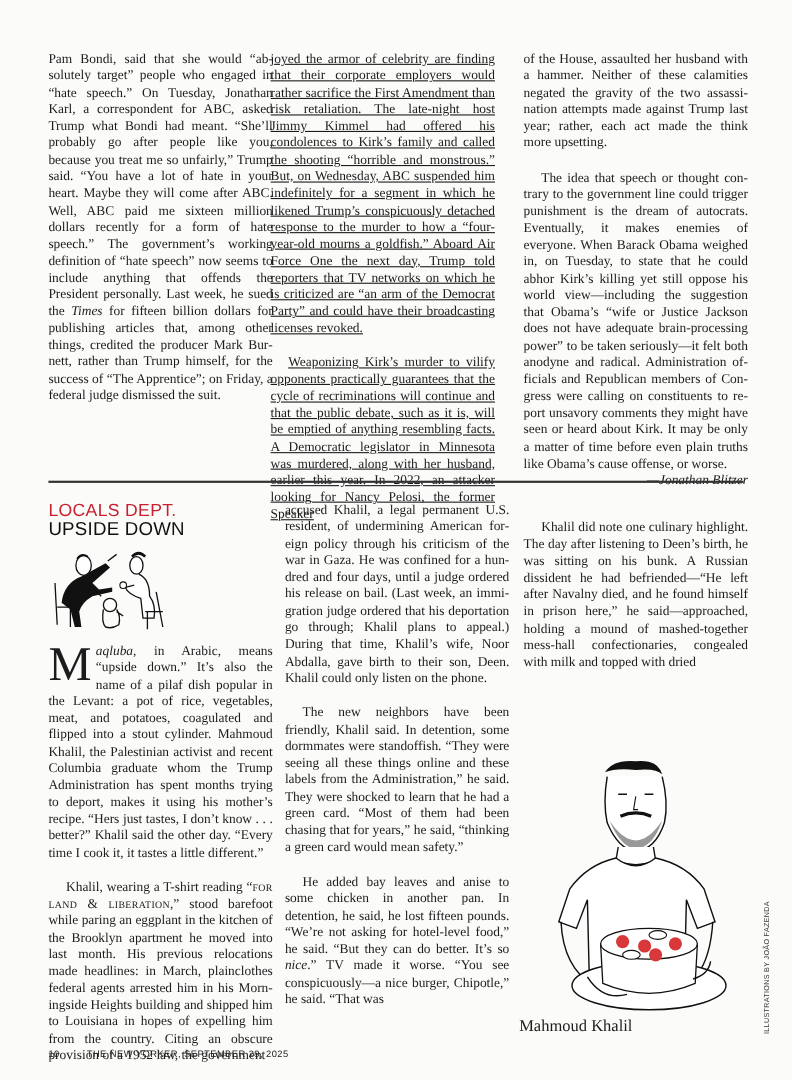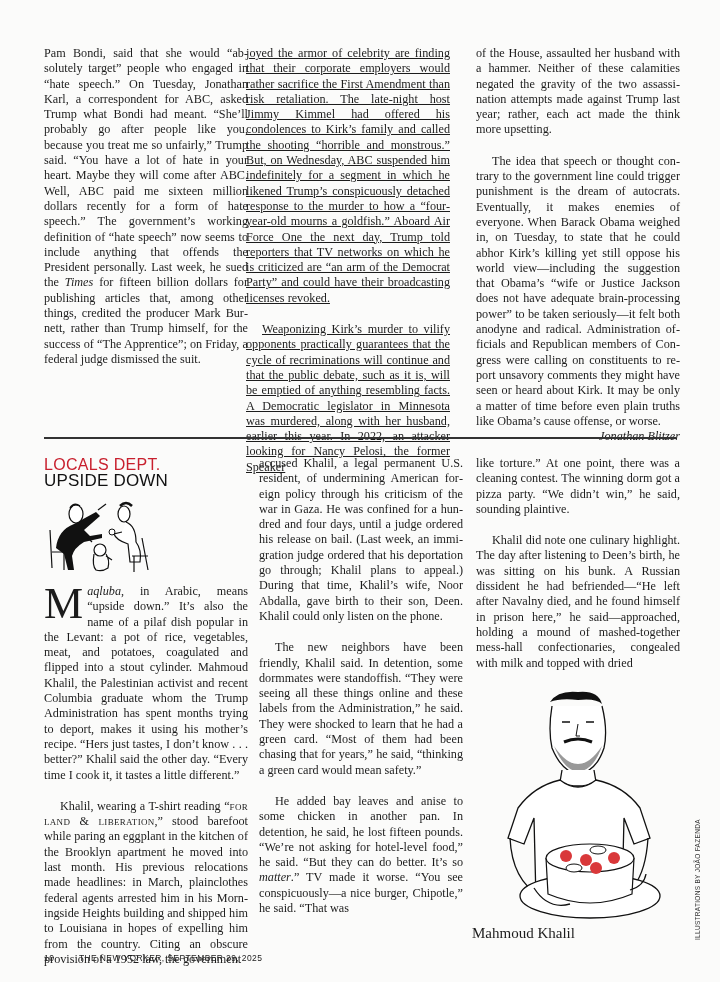--- a/index.html
+++ b/index.html
@@ -87,24 +87,23 @@
   <path d="M50 64 Q48 76 52 80 Q58 82 64 78 Q66 70 62 64 M48 52 L44 48 M62 66 L68 70" stroke="#111" stroke-width="1.2" fill="none"></path>
 </svg>
 
 <div class="col" id="l0" style="left:44px; top:584px;">
     <p><span class="dropcap">M</span><em>aqluba</em><span>, in Arabic, means “upside down.” It’s also the name of a pilaf dish popular in the Levant: a pot of rice, vegetables, meat, and potatoes, coagu­lated and flipped into a stout cylinder. Mahmoud Khalil, the Palestinian activ­ist and recent Columbia graduate whom the Trump Administration has spent months trying to deport, makes it using his mother’s recipe. “Hers just tastes, I don’t know . . . better?” Khalil said the other day. “Every time I cook it, it tastes a little different.”</span></p>
     <p class="indent"><span>Khalil, wearing a T-shirt reading “</span><span class="sc">for land &amp; liberation</span><span>,” stood barefoot while paring an eggplant in the kitchen of the Brooklyn apartment he moved into last month. His previous relocations made headlines: in March, plainclothes federal agents arrested him in his Morn­ingside Heights building and shipped him to Louisiana in hopes of expelling him from the country. Citing an obscure provision of a 1952 law, the government</span></p>
   </div>
 <div class="col" id="l1" style="left:259px; top:456px;">
     <p><span>accused Khalil, a legal permanent U.S. resident, of undermining American for­eign policy through his criticism of the war in Gaza. He was confined for a hun­dred and four days, until a judge ordered his release on bail. (Last week, an immi­gration judge ordered that his deporta­tion go through; Khalil plans to appeal.) During that time, Khalil’s wife, Noor Abdalla, gave birth to their son, Deen. Khalil could only listen on the phone.</span></p>
     <p class="indent"><span>The new neighbors have been friendly, Khalil said. In detention, some dorm­mates were standoffish. “They were see­ing all these things online and these la­bels from the Administration,” he said. They were shocked to learn that he had a green card. “Most of them had been chasing that for years,” he said, “think­ing a green card would mean safety.”</span></p>
-    <p class="indent"><span>He added bay leaves and anise to some chicken in another pan. In detention, he said, he lost fifteen pounds. “We’re not asking for hotel-level food,” he said. “But they can do better. It’s so </span><em>matter</em><span>.” TV made it worse. “You see conspicuously—a nice burger, Chipotle,” he said. “That was</span></p>
+    <p class="indent"><span>He added bay leaves and anise to some chicken in another pan. In detention, he said, he lost fifteen pounds. “We’re not asking for hotel-level food,” he said. “But they can do better. It’s so </span><em>nice</em><span>.” TV made it worse. “You see conspicuously—a nice burger, Chipotle,” he said. “That was</span></p>
   </div>
 <div class="col" id="l2" style="left:476px; top:456px;">
-    <p><span>like torture.” At one point, there was a cleaning contest. The winning dorm got a pizza party. “We didn’t win,” he said, sounding plaintive.</span></p>
     <p class="indent"><span>Khalil did note one culinary high­light. The day after listening to Deen’s birth, he was sitting on his bunk. A Rus­sian dissident he had befriended—“He left after Navalny died, and he found himself in prison here,” he said—ap­proached, holding a mound of mashed-together mess-hall confectionaries, con­gealed with milk and topped with dried</span></p>
   </div>
 
 <svg class="portrait" viewBox="0 0 200 240">
 
   <path d="M72 12 Q80 0 100 2 Q120 0 124 14 Q118 8 100 10 Q82 8 72 12 Z" fill="#111"></path>
 
   <path d="M74 16 Q70 40 74 58 Q84 82 100 84 Q118 82 126 58 Q130 40 124 16" stroke="#111" stroke-width="1.3" fill="#fff"></path>
   <path d="M76 56 Q86 80 100 82 Q116 80 124 56 Q112 74 100 74 Q88 74 76 56 Z" fill="#555" opacity="0.6"></path>
   <path d="M86 52 Q100 46 114 52" stroke="#111" stroke-width="3" fill="none"></path>

